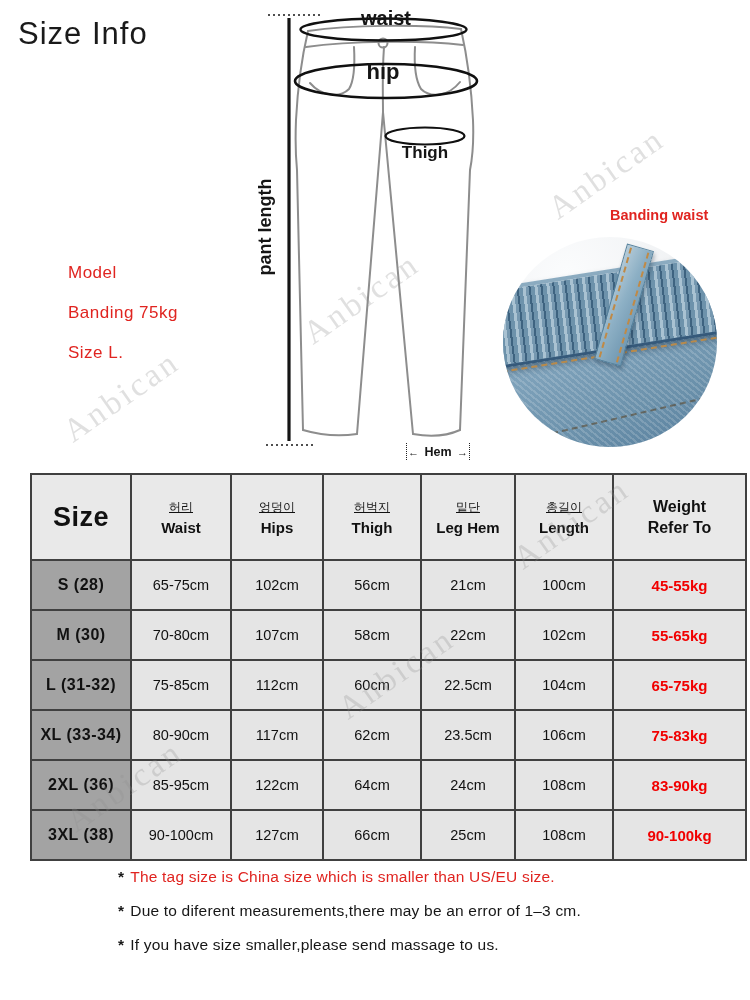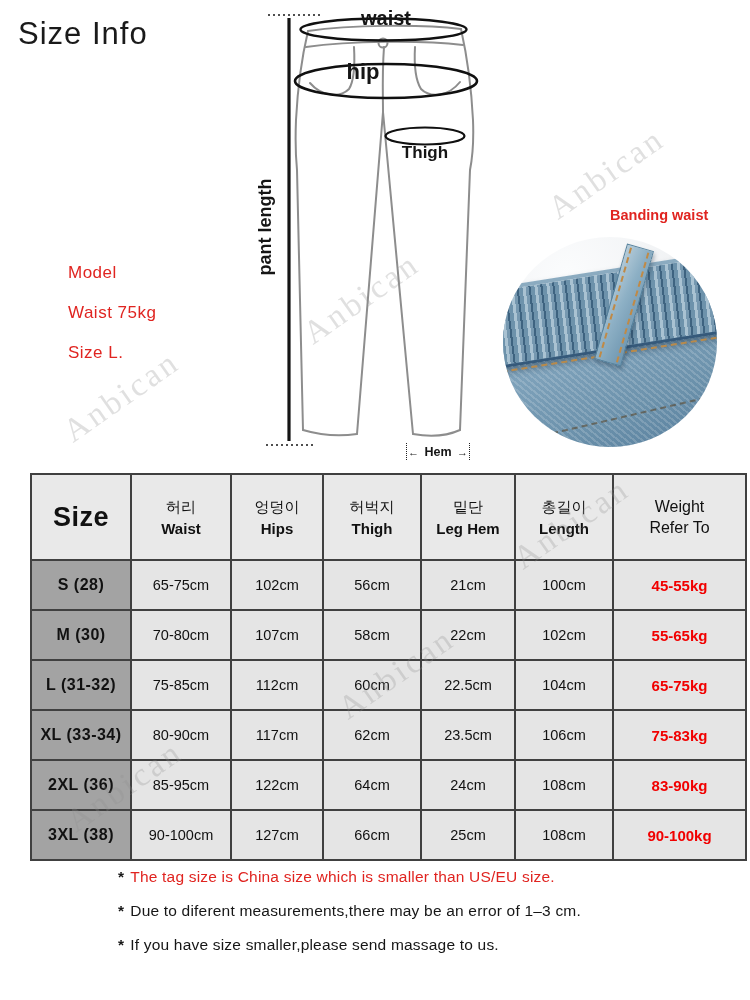--- a/index.html
+++ b/index.html
@@ -12,21 +12,21 @@
   
   .wm{
     position:absolute;font-family:"Liberation Serif", serif;font-size:33px;letter-spacing:3px;
     color:#8f8f8f;opacity:.27;transform:rotate(-35deg);white-space:nowrap;z-index:6;pointer-events:none;
   }
   
   .diagram{position:absolute;left:250px;top:5px;width:240px;height:465px;}
   .diagram svg{position:absolute;left:0;top:0;}
   .dlabel{position:absolute;font-weight:bold;color:#151515;text-align:center;z-index:3;}
   .lbl-waist{left:350px;top:7px;width:72px;font-size:20px;}
-  .lbl-hip{left:328px;top:59px;width:70px;font-size:22px;}
+  .lbl-hip{left:348px;top:59px;width:70px;font-size:22px;}
   .lbl-thigh{left:390px;top:143px;width:70px;font-size:17px;}
   .lbl-pant-length{
     left:205px;top:215px;width:120px;height:24px;font-size:18px;line-height:24px;
     transform:rotate(-90deg);
   }
   .hem{
     position:absolute;left:406px;top:443px;width:60px;height:17px;z-index:3;
     display:flex;align-items:center;justify-content:space-between;
     border-left:1px dotted #222;border-right:1px dotted #222;
     font-size:12.5px;font-weight:bold;color:#151515;padding:0 1px;
@@ -65,23 +65,23 @@
     border-left:2px dashed #c08a46;border-right:2px dashed #c08a46;
   }
   
   .size-table{position:absolute;left:30px;top:473px;z-index:4;}
   table{border-collapse:collapse;table-layout:fixed;width:715px;}
   td{border:2px solid #404040;text-align:center;vertical-align:middle;padding:0;background:#e5e5e5;}
   tr.hdr td{background:#e9e9e9;height:84px;}
   tr.datarow td{height:48px;}
   td.size-col{background:#a3a3a3;font-weight:bold;font-size:16px;letter-spacing:.5px;}
   .size-head{font-size:27px;font-weight:bold;}
-  .kr{display:block;font-size:15px;}
+  .kr{display:block;font-size:12px;text-decoration:underline;}
   .en{display:block;font-size:15px;font-weight:bold;margin-top:3px;}
-  .wt-head{font-size:16px;font-weight:normal;line-height:21px;}
+  .wt-head{font-size:16px;font-weight:bold;line-height:21px;}
   td.val{font-size:14.5px;}
   td.wt{font-size:15px;font-weight:bold;color:var(--table-red);}
   
   .notes{position:absolute;left:118px;top:866px;font-size:15.5px;letter-spacing:.2px;}
   .note{margin-bottom:13px;line-height:21px;color:#161616;}
   .note .star{font-weight:bold;color:#161616;margin-right:6px;}
   .note.red .txt{color:var(--accent-red);margin-top:12px;}
 </style>
 </head>
 <body>
@@ -131,21 +131,21 @@
   <div class="dlabel lbl-thigh">Thigh</div>
   <div class="dlabel lbl-pant-length">pant length</div>
   <div class="hem">
     <span class="arr">←</span>
     <span>Hem</span>
     <span class="arr">→</span>
   </div>
 
   <div class="model-info">
     <div>Model</div>
-    <div>Waist 75kg</div>
+    <div>Banding 75kg</div>
     <div>Size L.</div>
   </div>
 
   <div class="banding">Banding waist</div>
   <div class="denim">
     <div class="main"></div>
     <div class="pleats"></div>
     <div class="seam1"></div>
     <div class="seam2"></div>
     <div class="loop">

